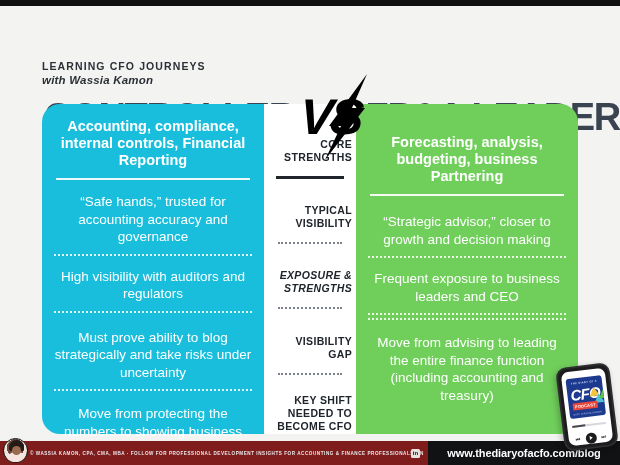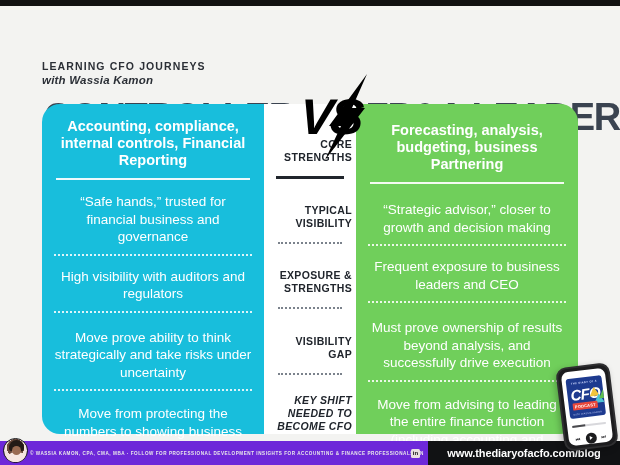--- a/index.html
+++ b/index.html
@@ -54,21 +54,21 @@
   .col-left {
     width: 222px; background: #18bedc; border-radius: 18px 0 0 18px;
     padding: 12px 10px 18px 10px;
   }
   .col-mid {
     width: 92px; background: #ffffff;
     padding: 18px 4px 10px 4px;
   }
   .col-right {
     width: 222px; background: #70cf5b; border-radius: 0 18px 18px 0;
-    padding: 16px 10px 10px 10px;
+    padding: 28px 10px 10px 10px;
   }
 
   .side-head {
     color: #fff; font-weight: bold; font-size: 14.5px; line-height: 17px;
     text-align: center; padding: 2px 4px 0 4px;
   }
   .head-rule { height: 2px; background: rgba(255,255,255,0.92); margin: 9px 4px 8px 4px; }
 
   .cell {
     color: #ffffff; font-size: 13.5px; line-height: 17.5px;
@@ -82,23 +82,23 @@
 
   .mid-label {
     color: #20252c; font-weight: bold; font-size: 10.5px; letter-spacing: 0.35px;
     line-height: 13px; text-align: right; padding: 3px 0;
   }
   .mid-rule-solid { height: 2.5px; background: #20252c; margin: 9px 8px; }
   .mid-rule-dot { border-top: 2px dotted #7b828c; margin: 9px 10px; height: 0; }
 
   .mid-s1 { margin-top: 13px; }
   .mid-s2 { margin-top: 22px; }
-  .mid-s3 { margin-top: 22px; }
+  .mid-s3 { margin-top: 22px; font-style: italic; }
   .mid-s4 { margin-top: 23px; }
-  .mid-s5 { margin-top: 16px; font-style: italic; }
+  .mid-s5 { margin-top: 16px; }
 
   .l-s1 { margin-top: 2px; }
   .l-s2 { margin-top: 7px; }
   .l-s3 { margin-top: 11px; }
   .l-s4 { margin-top: 9px; }
 
   .r-s1 { margin-top: 12px; }
   .r-s2 { margin-top: 7px; }
   .r-s3 { margin-top: 11px; }
   .r-s4 { margin-top: 9px; }
@@ -137,21 +137,21 @@
   .p-bar i { position: absolute; left: 0; top: 0; height: 100%; width: 38%; background: #4a4a4e; }
   .p-ctrls { position: absolute; left: 0; right: 0; top: 60px; height: 16px;
     display: flex; align-items: center; justify-content: center; gap: 5px; }
   .p-dot { width: 11px; height: 11px; border-radius: 50%; background: #1c1c1e;
     display: flex; align-items: center; justify-content: center; }
   .p-dot::after { content: ""; border-left: 3.5px solid #fff; border-top: 2.5px solid transparent;
     border-bottom: 2.5px solid transparent; margin-left: 1px; }
   .p-side { font-size: 5px; color: #3a3a3e; font-weight: bold; }
 
   
-  .footer { position: absolute; left: 0; bottom: 0; width: 620px; height: 24px; background: #6d28d9; }
+  .footer { position: absolute; left: 0; bottom: 0; width: 620px; height: 24px; background: #7f1d1d; }
   .foot-text {
     position: absolute; left: 30px; top: 0; height: 24px; display: flex; align-items: center;
     color: #e9e9ea; font-size: 4.6px; font-weight: bold; letter-spacing: 0.55px; white-space: nowrap;
   }
   .li-icon {
     position: absolute; left: 411px; top: 8px; width: 9px; height: 9px;
     background: #e9e0e0; border-radius: 1.5px; color: #111214;
     font-size: 6px; font-weight: bold; line-height: 9px; text-align: center;
   }
   .url-plate {
@@ -195,25 +195,25 @@
       </div>
       <div class="big-title">FP&amp;A LEADER</div>
     </div>
   </div>
 
   <div class="cols">
 
     <div class="col col-left">
       <div class="side-head">Accounting, compliance, internal controls, Financial Reporting</div>
       <div class="head-rule"></div>
-      <div class="cell l-s1">“Safe hands,” trusted for financial business and governance</div>
+      <div class="cell l-s1">“Safe hands,” trusted for accounting accuracy and governance</div>
       <div class="dotrule"></div>
       <div class="cell l-s2">High visibility with auditors and regulators</div>
       <div class="dotrule"></div>
-      <div class="cell l-s3">Move prove ability to think strategically and take risks under uncertainty</div>
+      <div class="cell l-s3">Must prove ability to blog strategically and take risks under uncertainty</div>
       <div class="dotrule"></div>
       <div class="cell l-s4">Move from protecting the numbers to showing business acumen and leading the business</div>
     </div>
 
     <div class="col col-mid">
       <div class="mid-label mid-s1">
         <div>CORE</div>
         <div>STRENGTHS</div>
       </div>
       <div class="mid-rule-solid"></div>
@@ -239,21 +239,20 @@
       </div>
     </div>
 
     <div class="col col-right">
       <div class="side-head">Forecasting, analysis, budgeting, business Partnering</div>
       <div class="head-rule"></div>
       <div class="cell r-s1">“Strategic advisor,” closer to growth and decision making</div>
       <div class="dotrule"></div>
       <div class="cell r-s2">Frequent exposure to business leaders and CEO</div>
       <div class="dotrule"></div>
-      <div class="cell r-s3">Must prove ownership of results beyond analysis, and successfully drive execution</div>
       <div class="dotrule"></div>
       <div class="cell r-s4">Move from advising to leading the entire finance function (including accounting and treasury)</div>
     </div>
   </div>
 
   <div class="phone">
     <div class="phone-screen">
       <div class="art">
         <div class="art-top">THE DIARY OF A</div>
         <div class="art-cfo">CFO</div>

